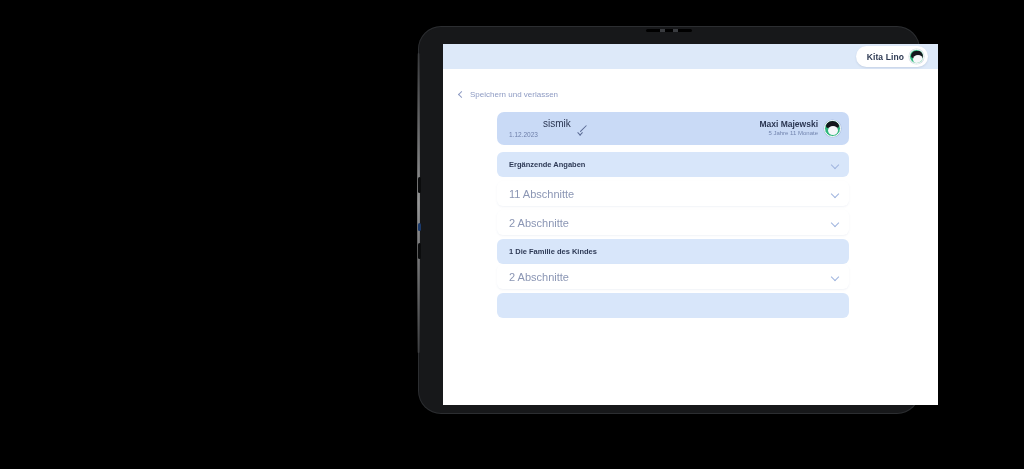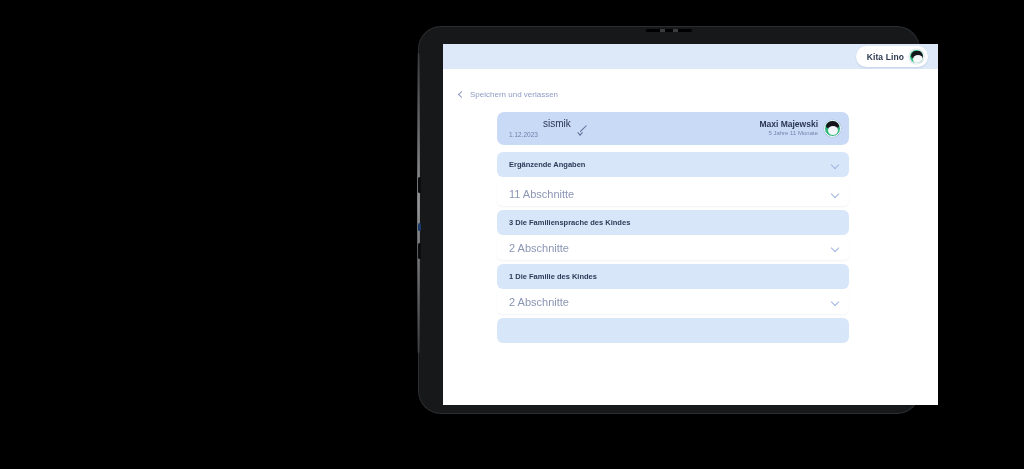--- a/index.html
+++ b/index.html
@@ -251,23 +251,20 @@
             <div class="row row-sub">
               <span class="row-label">11 Abschnitte</span>
               <span class="row-icons">
                 <span class="chev-down"></span>
               </span>
             </div>
           </div>
 
 
           <div class="section-card">
-            <div class="row row-header">
-              <span class="row-label">3 Die Familiensprache des Kindes</span>
-            </div>
             <div class="row row-sub">
               <span class="row-label">2 Abschnitte</span>
               <span class="row-icons">
                 <span class="chev-down"></span>
               </span>
             </div>
           </div>
 
           <div class="section-card">
             <div class="row row-header">

